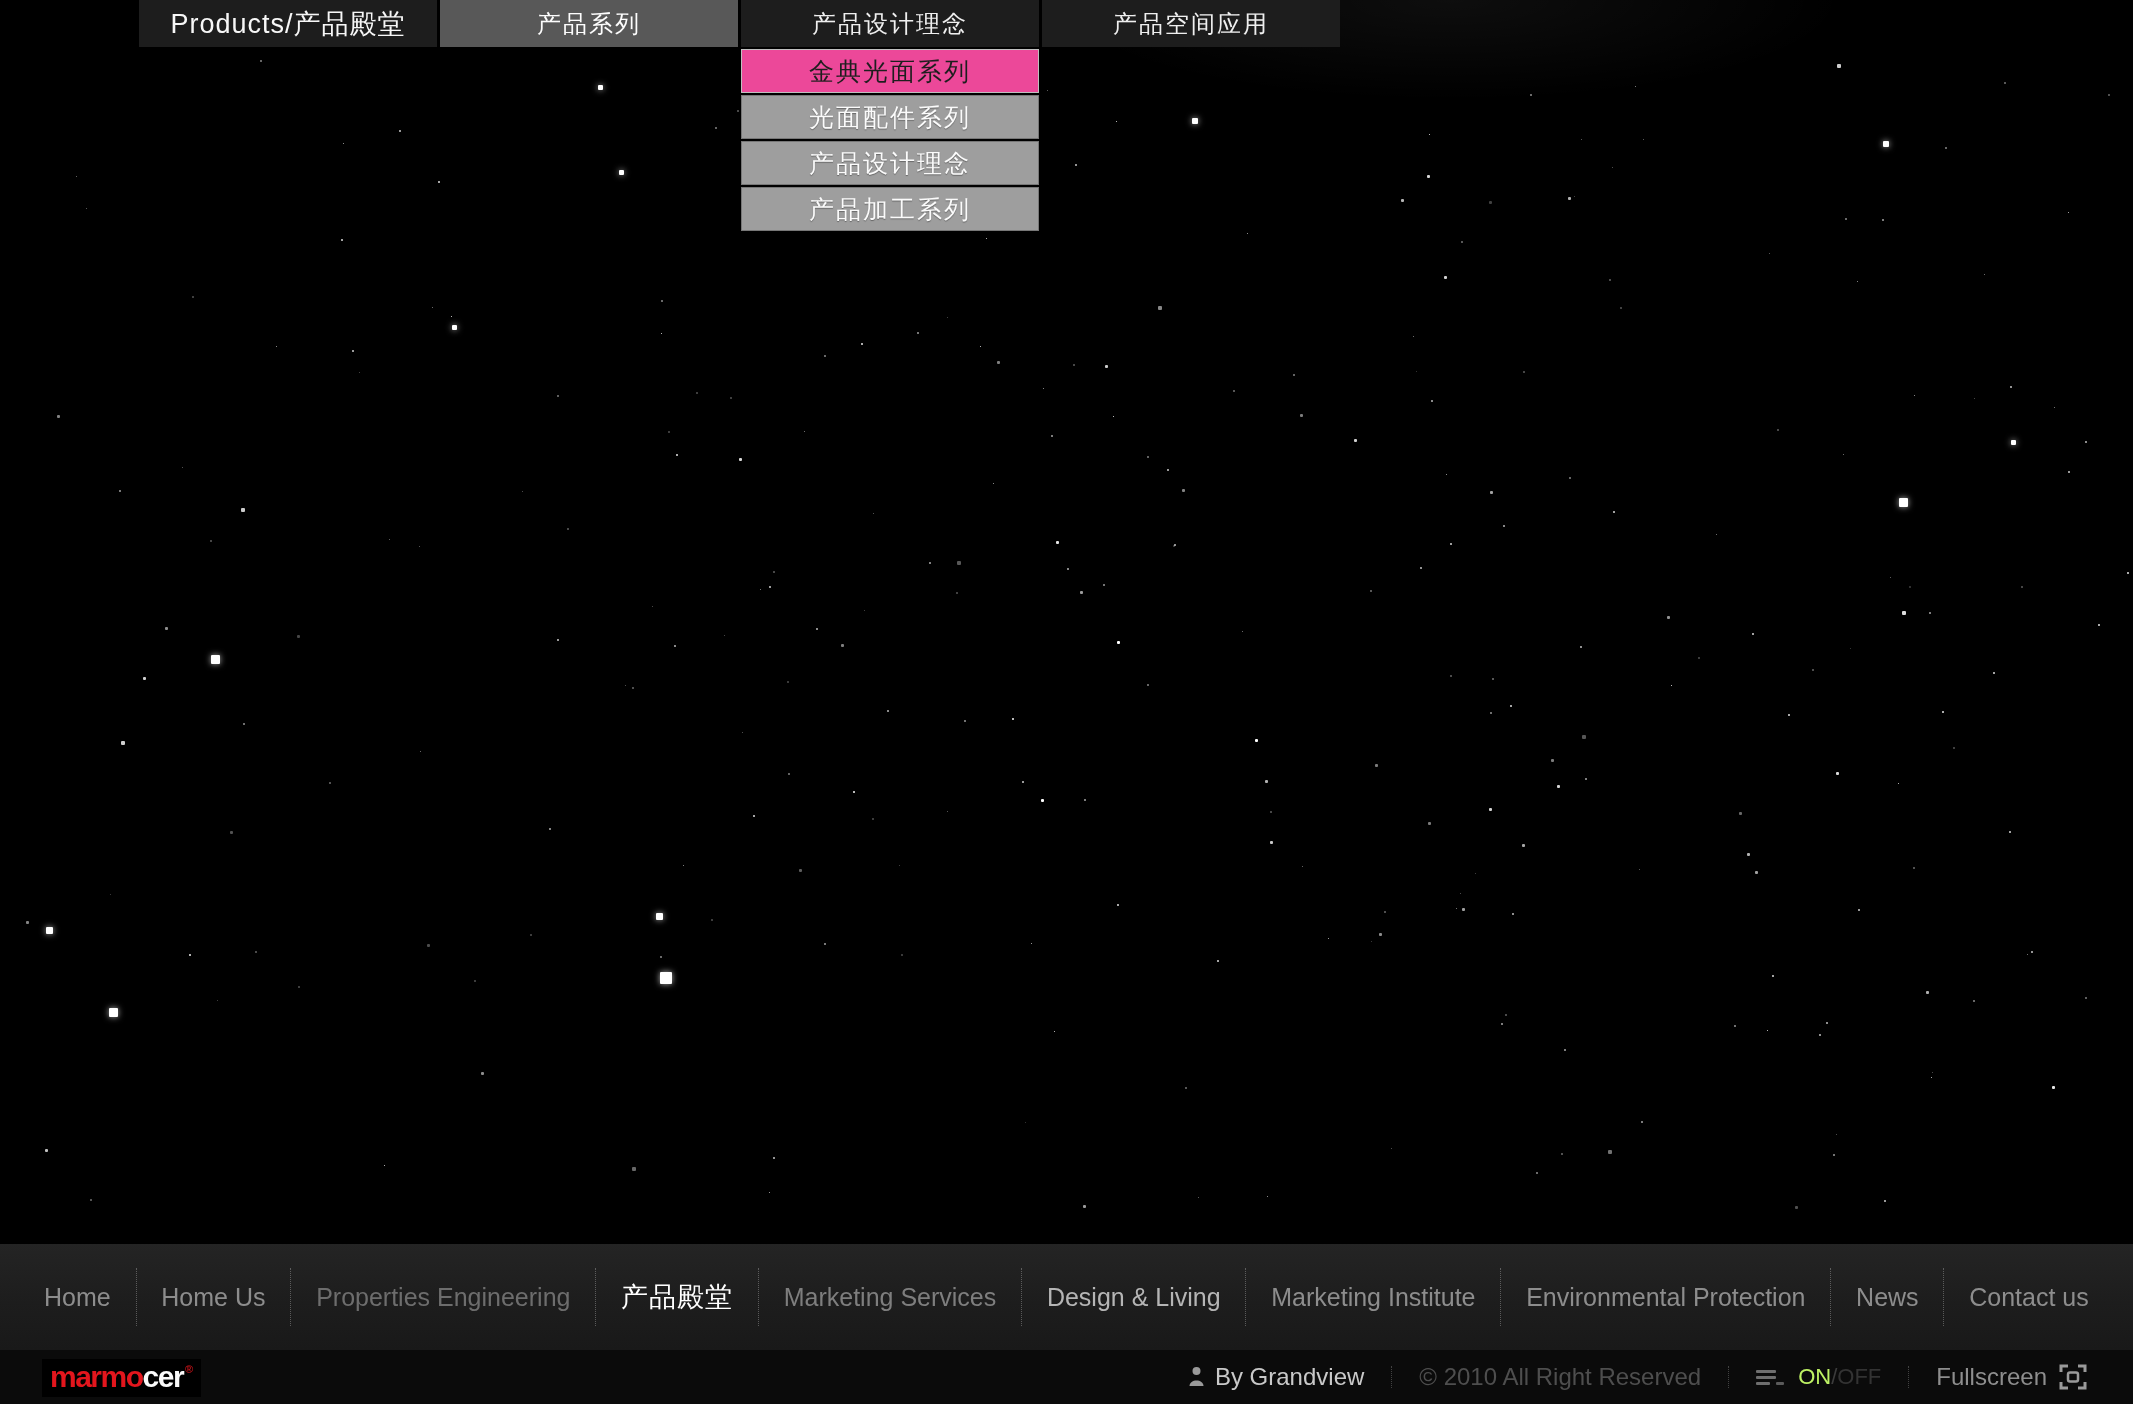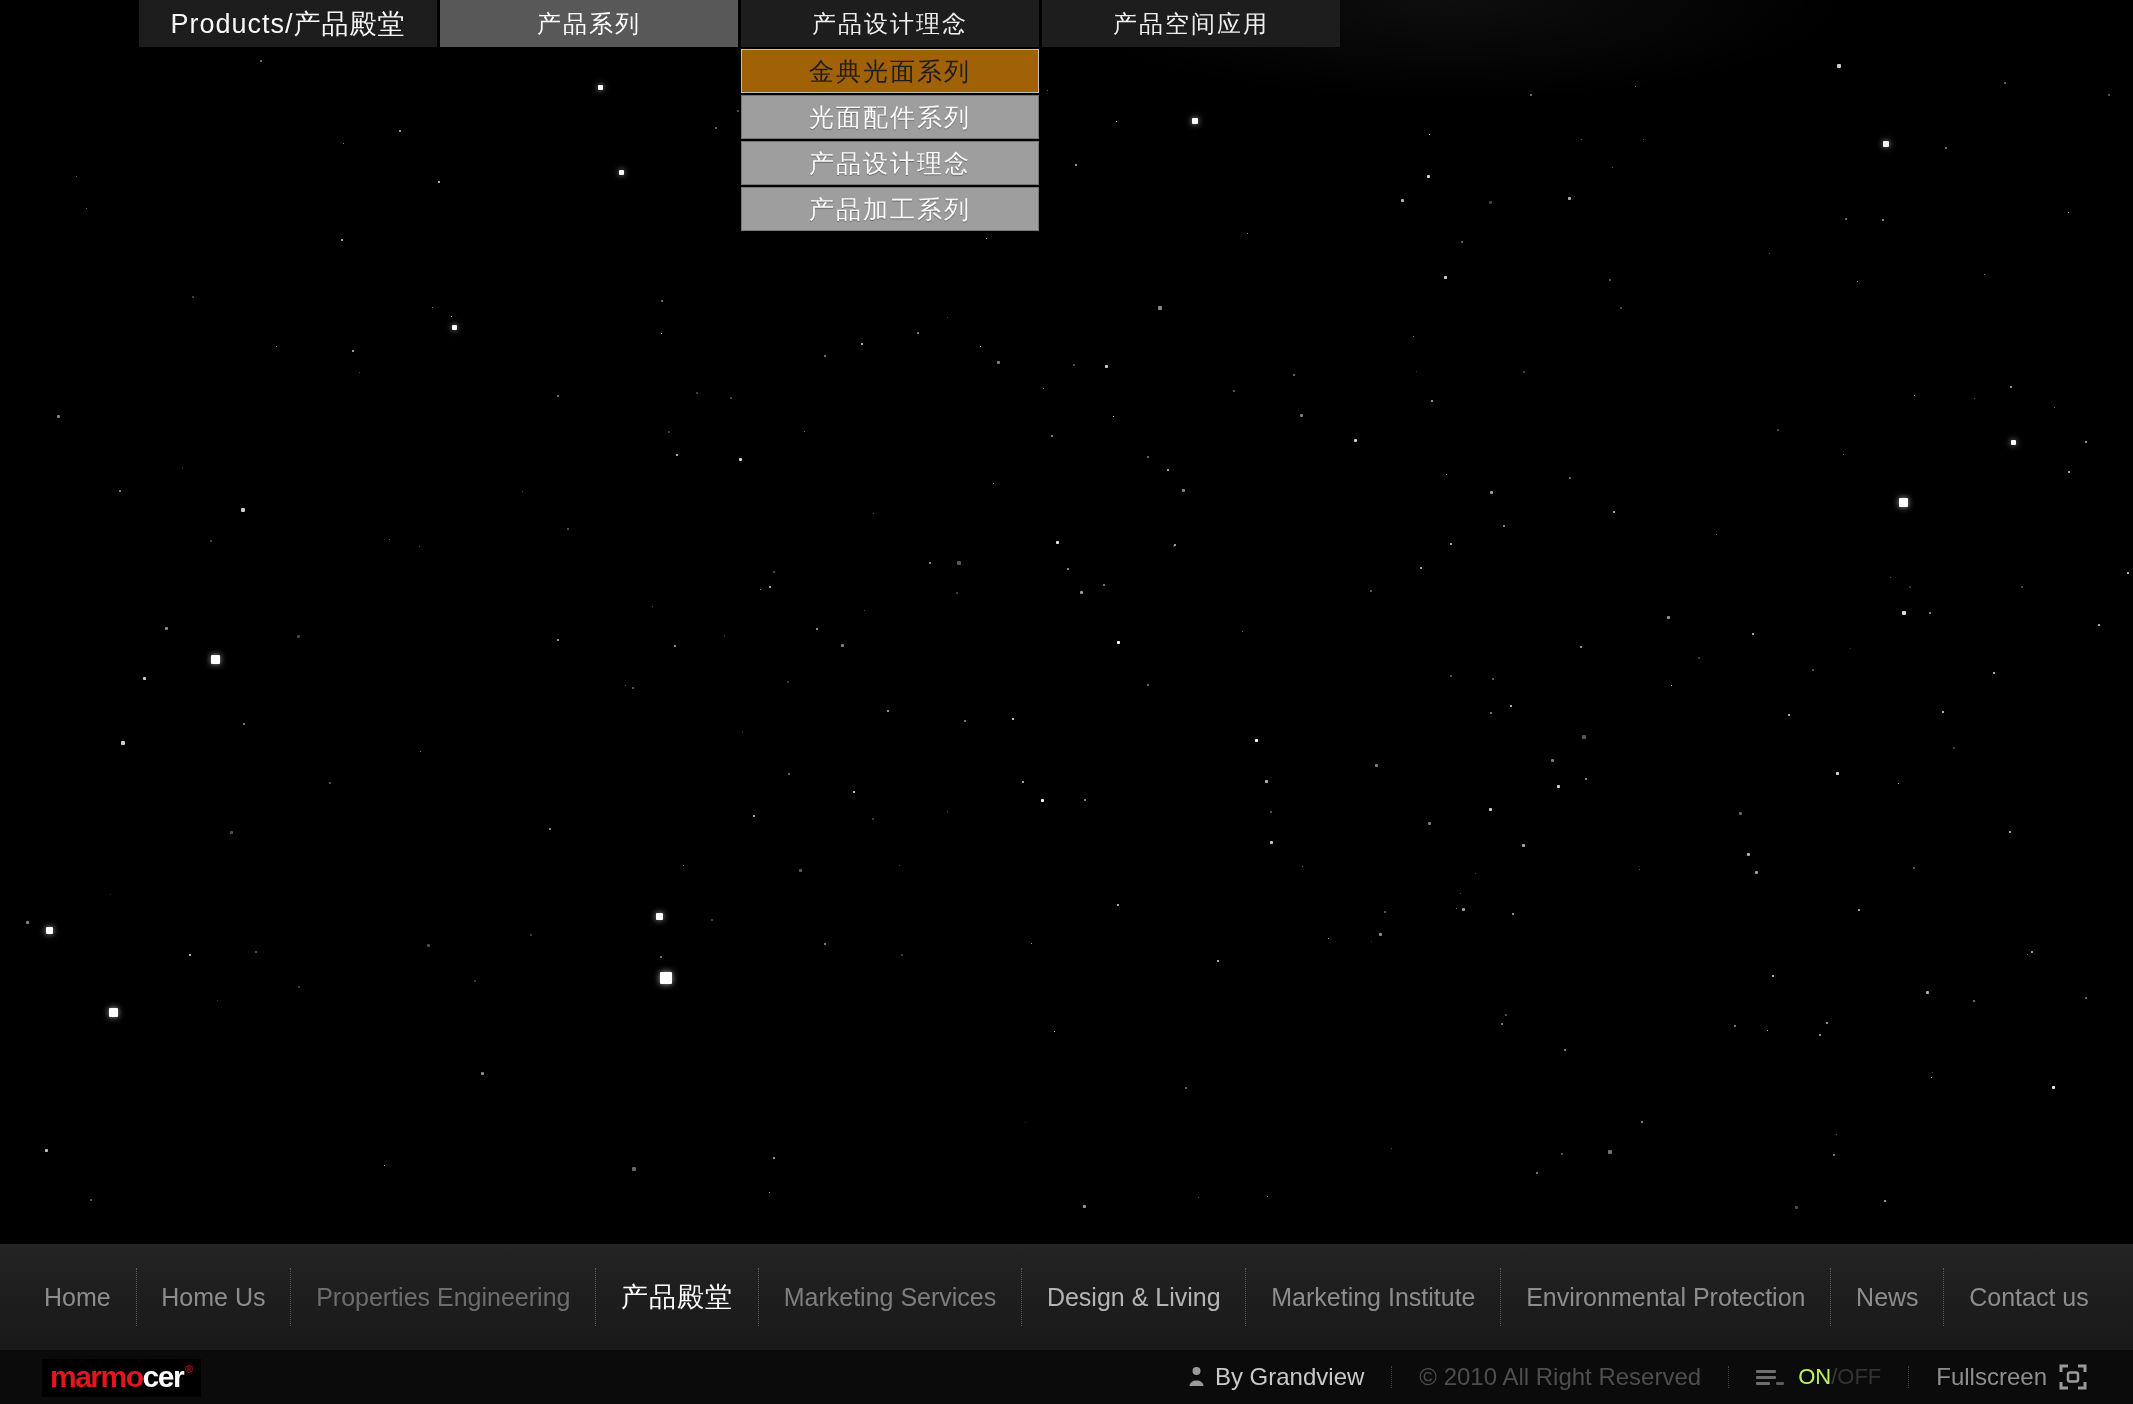--- a/index.html
+++ b/index.html
@@ -32,21 +32,21 @@
   .tab--active{background:#585858;color:#fdfdfd;}
 
   
   .dropdown{position:absolute;left:741px;top:49px;width:298px;z-index:41;}
   .dd-item{
     height:44px;margin-bottom:2px;background:#9e9e9e;color:#fbfbfb;
     display:flex;align-items:center;justify-content:center;
     font-size:25px;letter-spacing:2px;cursor:pointer;box-sizing:border-box;
     border:1px solid #777;text-shadow:0 1px 1px rgba(0,0,0,.35);
   }
-  .dd-item--selected{background:#a16207;color:#1e1e1e;border-color:#bfbfbf;text-shadow:none;}
+  .dd-item--selected{background:#ec4899;color:#1e1e1e;border-color:#bfbfbf;text-shadow:none;}
 
   
   .bottomnav{
     position:absolute;left:0;top:1244px;width:2133px;height:106px;z-index:30;
     background:linear-gradient(180deg,#242424 0%,#1d1d1d 55%,#191919 100%);
     display:flex;align-items:center;
   }
   .bn-inner{display:flex;align-items:center;justify-content:space-between;width:100%;padding:0 44px;}
   .bn-item{color:#8d8d8d;font-size:25px;white-space:nowrap;cursor:pointer;flex:none;}
   .bn-item--dim{color:#6d6d6d;}

